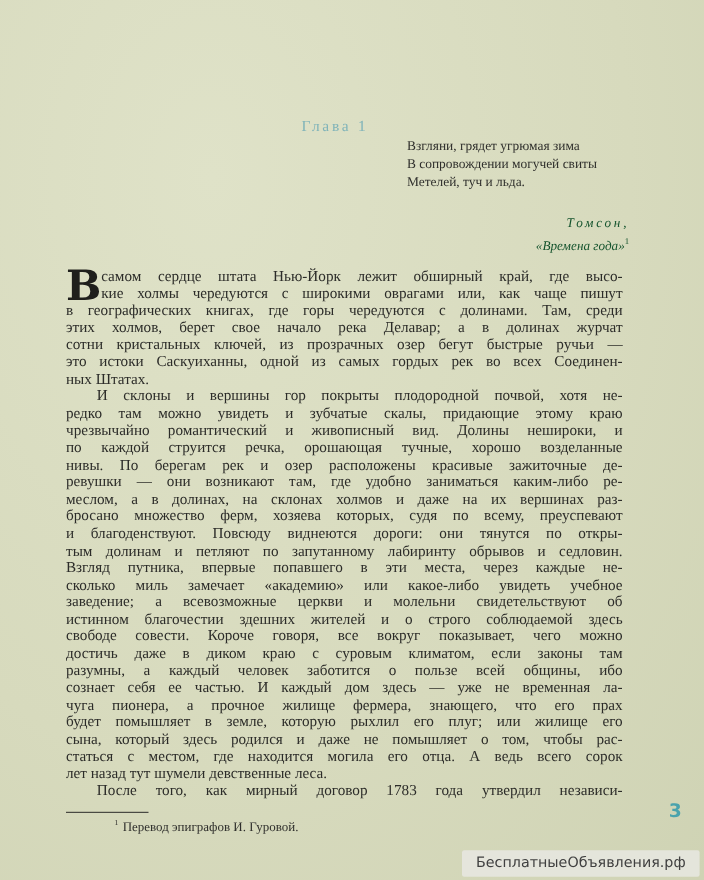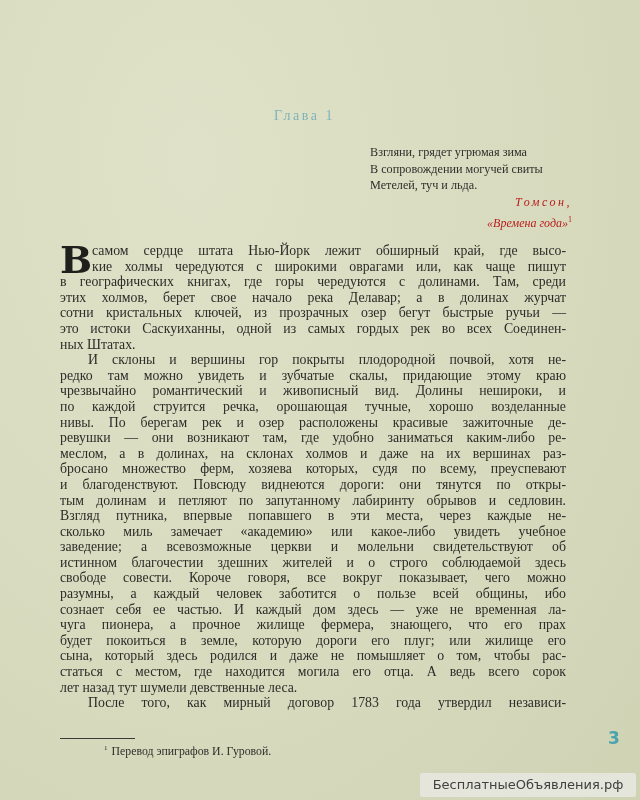--- a/index.html
+++ b/index.html
@@ -10,29 +10,29 @@
     font-family: "DejaVu Serif", "Liberation Serif", serif;
     color:#2b2b28;
   }
   .page { position:absolute; left:0; top:0; width:640px; height:693px; }
   .chapter {
     position:absolute; left:274px; top:108px;
     font-family: "Liberation Serif", serif;
     font-size:14px; letter-spacing:2.5px; color:#7fb3b9;
   }
   .epigraph {
-    position:absolute; left:370px; top:144px; width:205px;
+    position:absolute; left:370px; top:124px; width:205px;
     font-family: "Liberation Serif", serif; font-size:12.2px; line-height:16.5px;
     color:#2f2f2c;
   }
   .epigraph .line { display:block; white-space:nowrap; }
   .attrib {
     position:absolute; right:68px; top:194px; text-align:right;
     font-family: "Liberation Serif", serif; font-style:italic;
-    font-size:12px; line-height:17px; color:#b91c1c;
+    font-size:12px; line-height:17px; color:#14532d;
   }
   .attrib .author { letter-spacing:2.5px; display:block; }
   .attrib sup { font-size:8px; font-style:normal; }
   .body-text {
     position:absolute; left:60px; top:243px; width:506px;
     font-family: "Liberation Serif", serif; font-size:13.8px; line-height:15.6px;
     color:#2c2c29;
   }
   .body-text .line { display:block; white-space:nowrap; text-align:justify; text-align-last:justify; height:15.6px; }
   .body-text .line.last { text-align-last:left; }
@@ -99,24 +99,25 @@
     <span class="line">ревушки — они возникают там, где удобно заниматься каким-либо ре-</span>
     <span class="line">меслом, а в долинах, на склонах холмов и даже на их вершинах раз-</span>
     <span class="line">бросано множество ферм, хозяева которых, судя по всему, преуспевают</span>
     <span class="line">и благоденствуют. Повсюду виднеются дороги: они тянутся по откры-</span>
     <span class="line">тым долинам и петляют по запутанному лабиринту обрывов и седловин.</span>
     <span class="line">Взгляд путника, впервые попавшего в эти места, через каждые не-</span>
     <span class="line">сколько миль замечает «академию» или какое-либо увидеть учебное</span>
     <span class="line">заведение; а всевозможные церкви и молельни свидетельствуют об</span>
     <span class="line">истинном благочестии здешних жителей и о строго соблюдаемой здесь</span>
     <span class="line">свободе совести. Короче говоря, все вокруг показывает, чего можно</span>
+    <span class="line">достичь даже в диком краю с суровым климатом, если законы там</span>
     <span class="line">разумны, а каждый человек заботится о пользе всей общины, ибо</span>
     <span class="line">сознает себя ее частью. И каждый дом здесь — уже не временная ла-</span>
     <span class="line">чуга пионера, а прочное жилище фермера, знающего, что его прах</span>
-    <span class="line">будет покоиться в земле, которую дороги его плуг; или жилище его</span>
+    <span class="line">будет помышляет в земле, которую рыхлил его плуг; или жилище его</span>
     <span class="line">сына, который здесь родился и даже не помышляет о том, чтобы рас-</span>
     <span class="line">статься с местом, где находится могила его отца. А ведь всего сорок</span>
     <span class="line last">лет назад тут шумели девственные леса.</span>
 
     <span class="line indent">После того, как мирный договор 1783 года утвердил независи-</span>
   </div>
 
   <div class="footnote-rule"></div>
   <div class="footnote">
     <sup>1</sup><span>Перевод эпиграфов И. Гуровой.</span>

